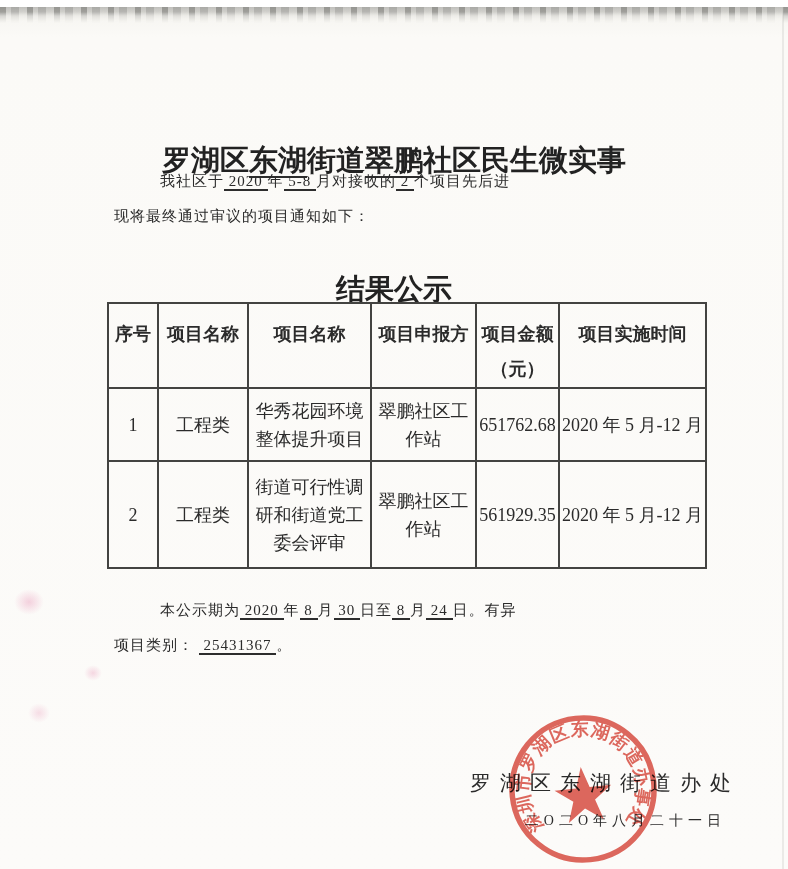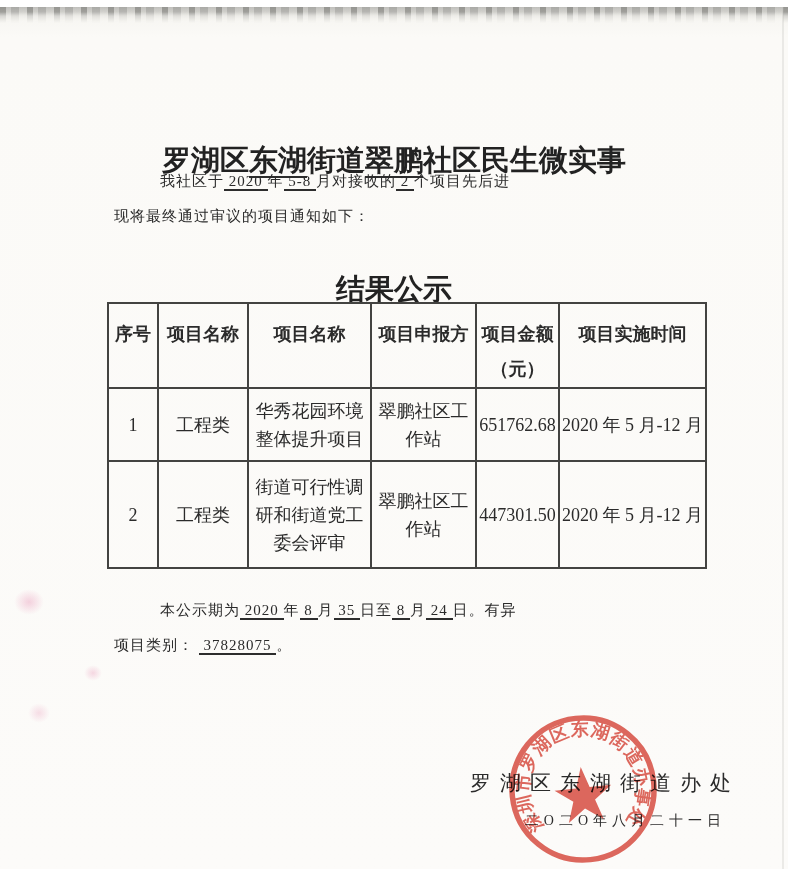--- a/index.html
+++ b/index.html
@@ -131,29 +131,29 @@
         <td>华秀花园环境整体提升项目</td>
         <td>翠鹏社区工作站</td>
         <td>651762.68</td>
         <td>2020 年 5 月-12 月</td>
       </tr>
       <tr class="r2">
         <td>2</td>
         <td>工程类</td>
         <td>街道可行性调研和街道党工委会评审</td>
         <td>翠鹏社区工作站</td>
-        <td>447301.50</td>
+        <td>561929.35</td>
         <td>2020 年 5 月-12 月</td>
       </tr>
     </tbody>
   </table>
 
   <div class="para para2">
-    <div class="line indent"><span>本公示期为</span><span class="u"> 2020 </span><span>年</span><span class="u"> 8 </span><span>月</span><span class="u"> 35 </span><span>日至</span><span class="u"> 8 </span><span>月</span><span class="u"> 24 </span><span>日。有异</span></div>
-    <div class="line"><span>项目类别： </span><span class="u"> 37828075 </span><span>。</span></div>
+    <div class="line indent"><span>本公示期为</span><span class="u"> 2020 </span><span>年</span><span class="u"> 8 </span><span>月</span><span class="u"> 30 </span><span>日至</span><span class="u"> 8 </span><span>月</span><span class="u"> 24 </span><span>日。有异</span></div>
+    <div class="line"><span>项目类别： </span><span class="u"> 25431367 </span><span>。</span></div>
   </div>
 
   <div class="sig-org">罗湖区东湖街道办处</div>
   <div class="sig-date">二O二O年八月二十一日</div>
 
   <svg class="seal" viewBox="0 0 170 170" aria-hidden="true">
     <circle cx="85" cy="85" r="71" fill="none" stroke="#d8483b" stroke-width="5.5"></circle>
     <polygon fill="#d8483b" points="85,63 91.8,83.7 113.5,83.7 95.9,96.6 102.6,117.3 85,104.5 67.4,117.3 74.1,96.6 56.5,83.7 78.2,83.7"></polygon>
     <defs>
       <path id="sealArc" d="M 43.6 119.7 A 54 54 0 1 1 126.4 119.7" fill="none"></path>

